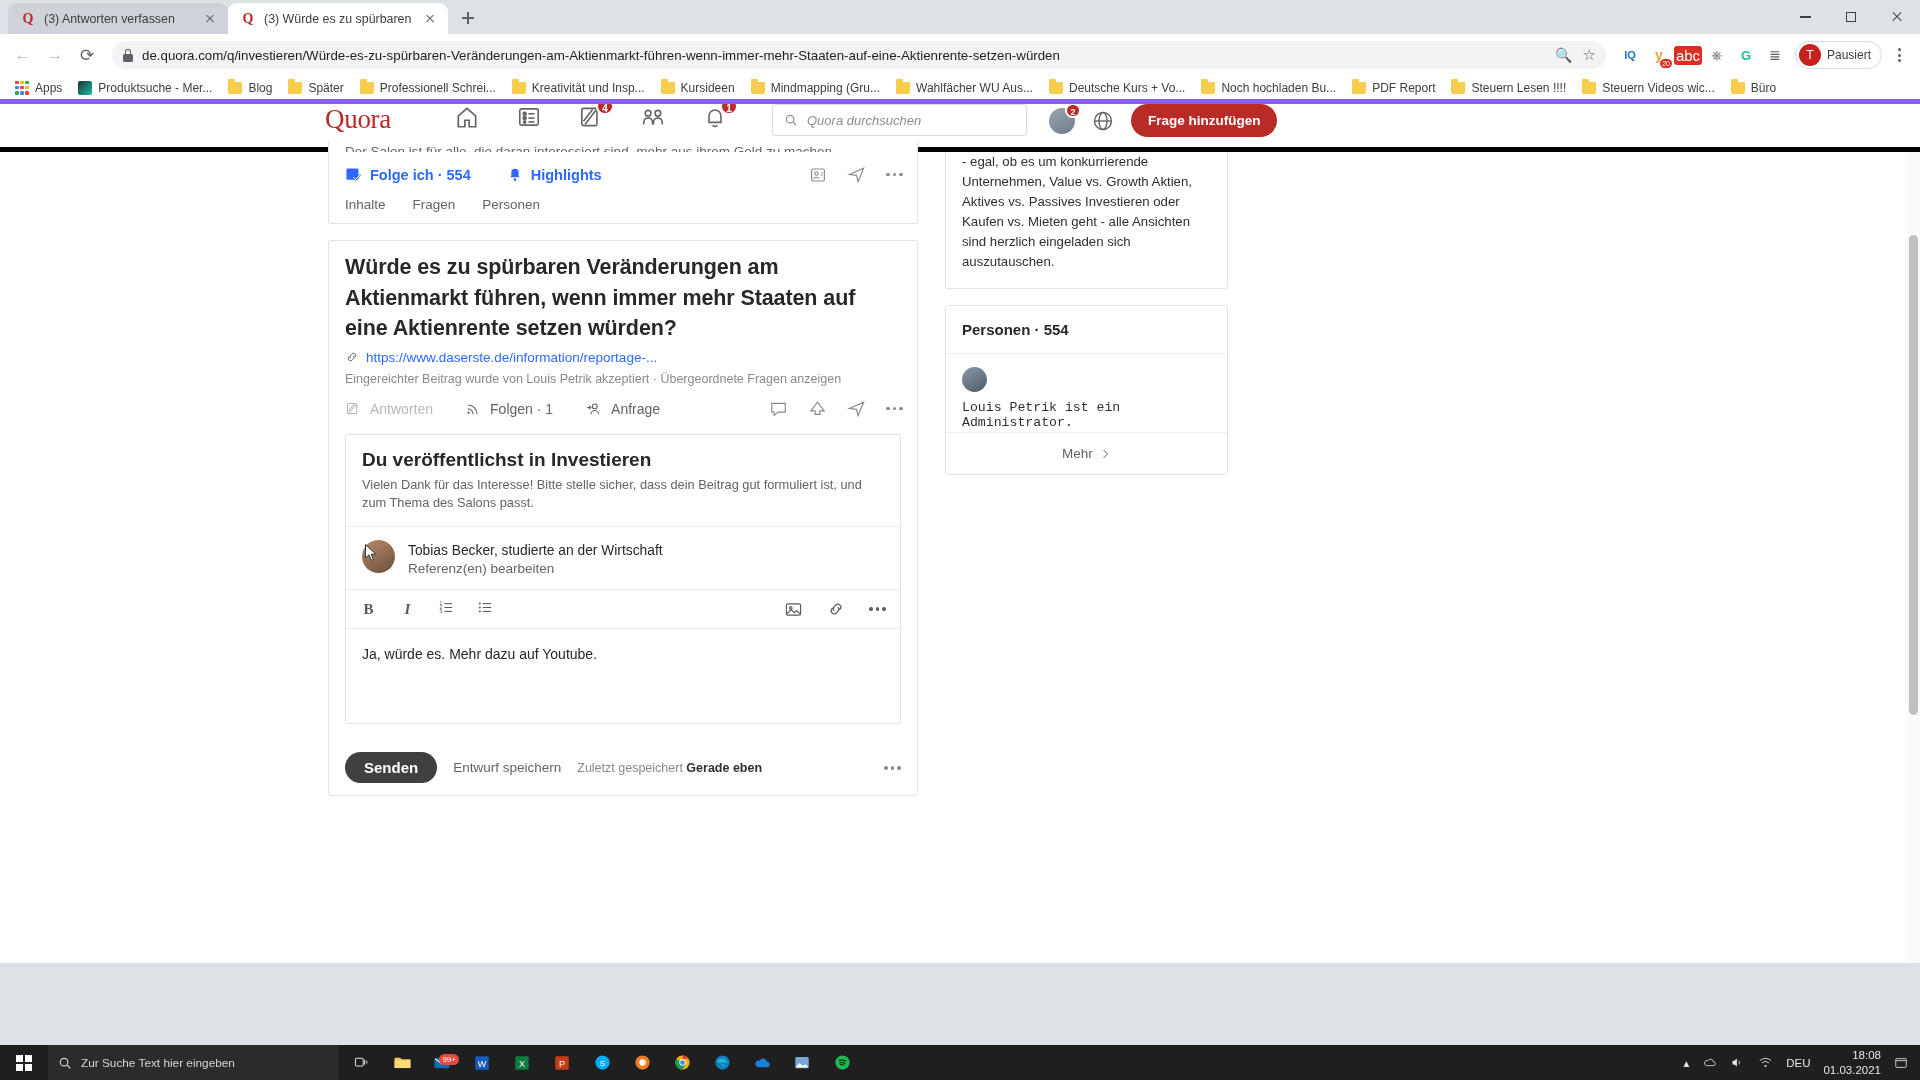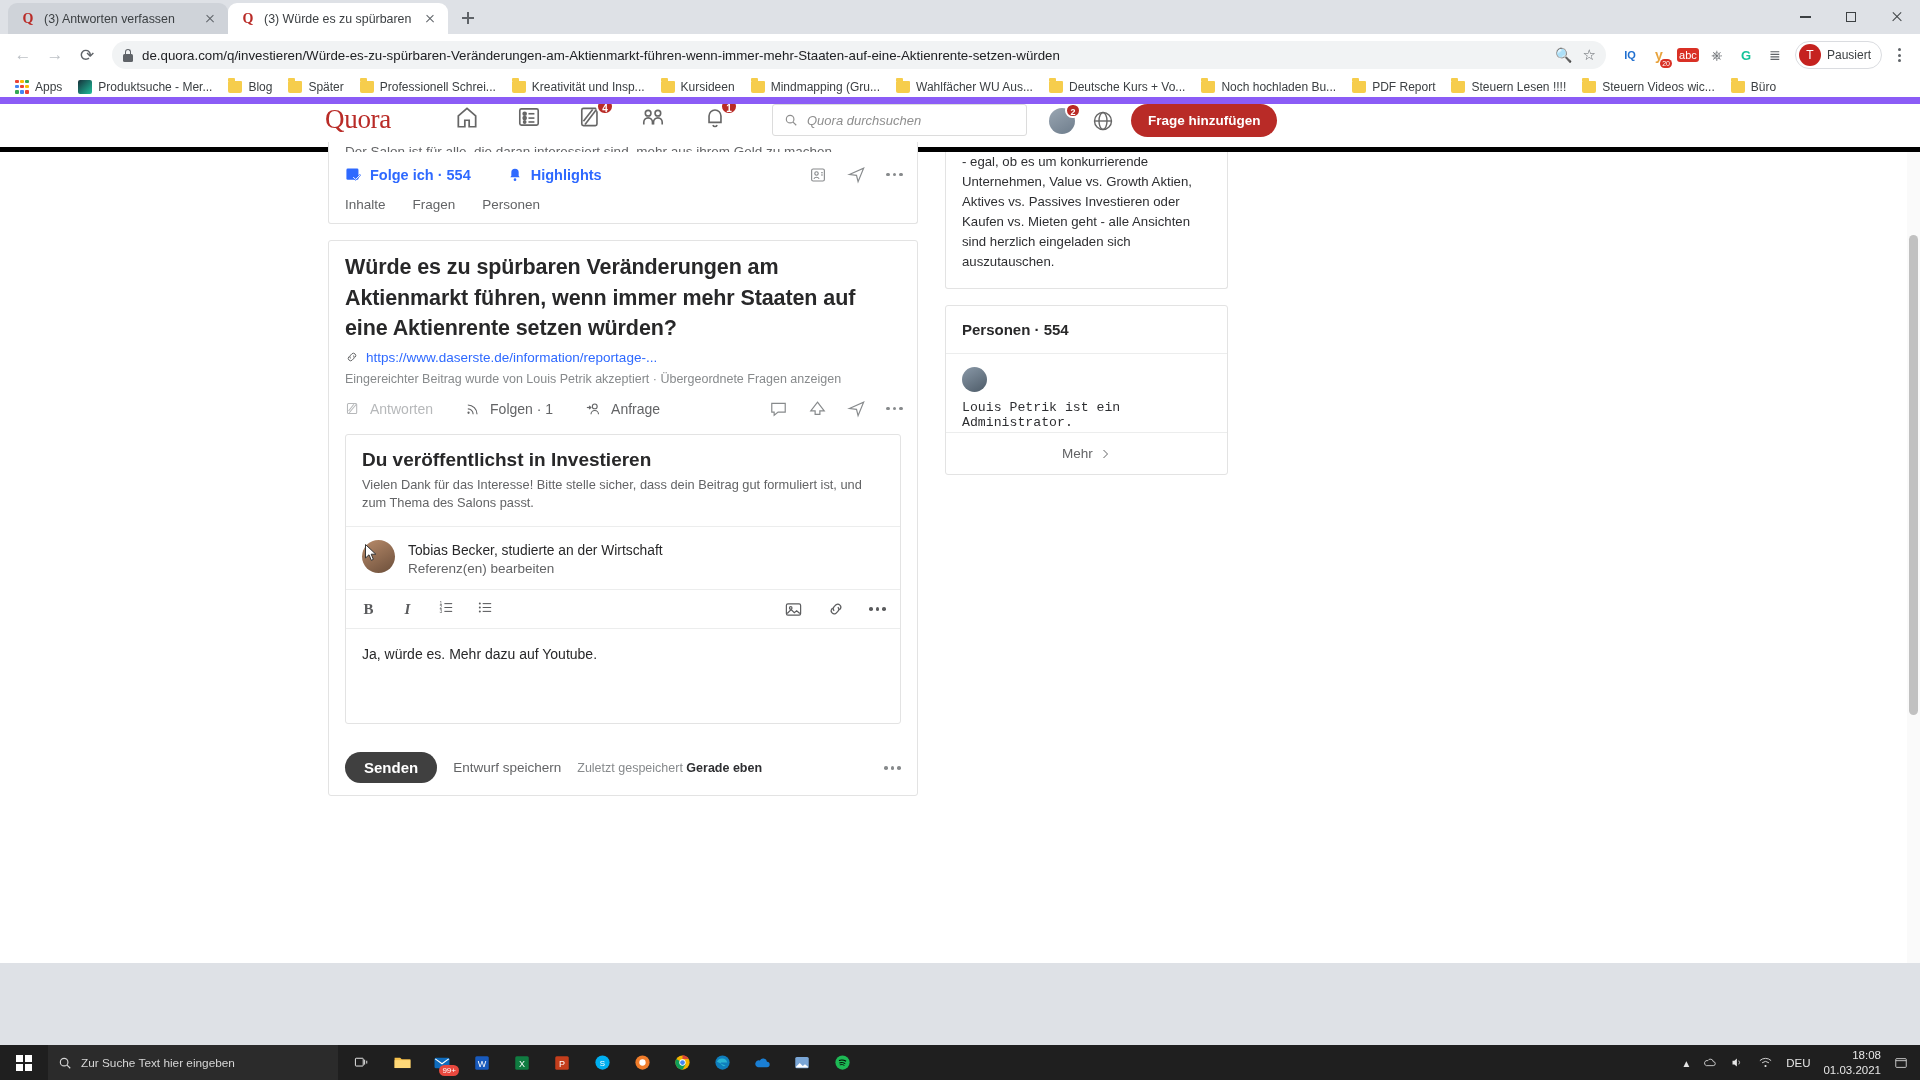--- a/index.html
+++ b/index.html
@@ -116,21 +116,21 @@
   .profile-label { font-size: 12px; color: #3c4043; }
   .kebab {
     width: 26px; height: 28px; display: flex; flex-direction: column; align-items: center;
     justify-content: center; gap: 2.5px; margin-left: 2px;
   }
   .kebab span { width: 3px; height: 3px; border-radius: 50%; background: #5f6368; display: block; }
 
   
   .bookmarks {
     height: 28px; background: #fff; display: flex; align-items: center;
-    padding: 0 8px; gap: 2px; border-bottom: 7px solid #8b5cf6; overflow: hidden;
+    padding: 0 8px; gap: 2px; border-bottom: 5px solid #8b5cf6; overflow: hidden;
   }
   .bm {
     display: flex; align-items: center; gap: 6px; padding: 3px 7px;
     border-radius: 4px; font-size: 12px; color: #3c4043; white-space: nowrap; flex: 0 0 auto;
   }
   .bm-folder {
     width: 14px; height: 12px; background: #f6cd4c; border-radius: 1px 1px 2px 2px;
     position: relative; flex: 0 0 14px;
   }
   .bm-folder::before {
@@ -302,21 +302,21 @@
   .win-logo i { background: #fff; display: block; }
   .tb-search {
     width: 290px; height: 35px; background: #2b2b2b; display: flex; align-items: center;
     gap: 9px; padding: 0 10px; font-size: 11.8px; color: #d6d6d6;
   }
   .tb-apps { display: flex; align-items: center; gap: 0px; margin-left: 4px; }
   .tb-app {
     width: 40px; height: 35px; display: flex; align-items: center; justify-content: center; position: relative;
   }
   .tb-app-badge {
-    position: absolute; right: 3px; bottom: 4px; background: #e8483e; color: #fff;
+    position: absolute; right: 3px; bottom: 15px; background: #e8483e; color: #fff;
     font-size: 8px; border-radius: 7px; padding: 0 3px; line-height: 11px;
   }
   .tray {
     margin-left: auto; display: flex; align-items: center; gap: 13px; padding-right: 12px;
     font-size: 11.5px; color: #e6e6e6;
   }
   .tray-clock { text-align: right; line-height: 1.25; font-size: 11.5px; }
   .tray-notify { width: 14px; height: 14px; }
 </style>
 </head>
@@ -369,21 +369,21 @@
 
     <div class="toolbar-icons">
       <div class="tb-icon">
           <span style="font-size:11px;font-weight:bold;color:#1f6fd0;">IQ</span>
         </div>
       <div class="tb-icon">
         <span style="font-size:14px;color:#e8a33d;font-weight:bold;">y</span>
         <span class="ext-badge">20</span>
       </div>
       <div class="tb-icon">
-          <span style="font-size:11px;color:#fff;background:#d93025;border-radius:3px;padding:1px 2px;">abc</span>
+          <span style="font-size:15px;color:#fff;background:#d93025;border-radius:3px;padding:1px 2px;">abc</span>
         </div>
       <div class="tb-icon">
           <span style="font-size:14px;color:#5f6368;">⎈</span>
         </div>
       <div class="tb-icon">
           <span style="font-size:13px;color:#15c39a;font-weight:bold;">G</span>
         </div>
       <div class="tb-icon">
           <span style="font-size:14px;color:#5f6368;">≣</span>
         </div>

